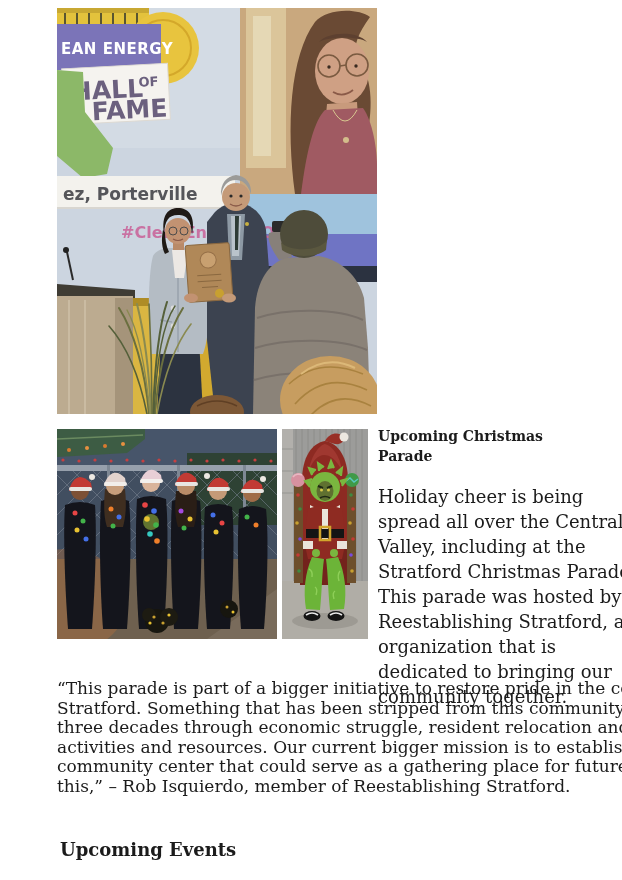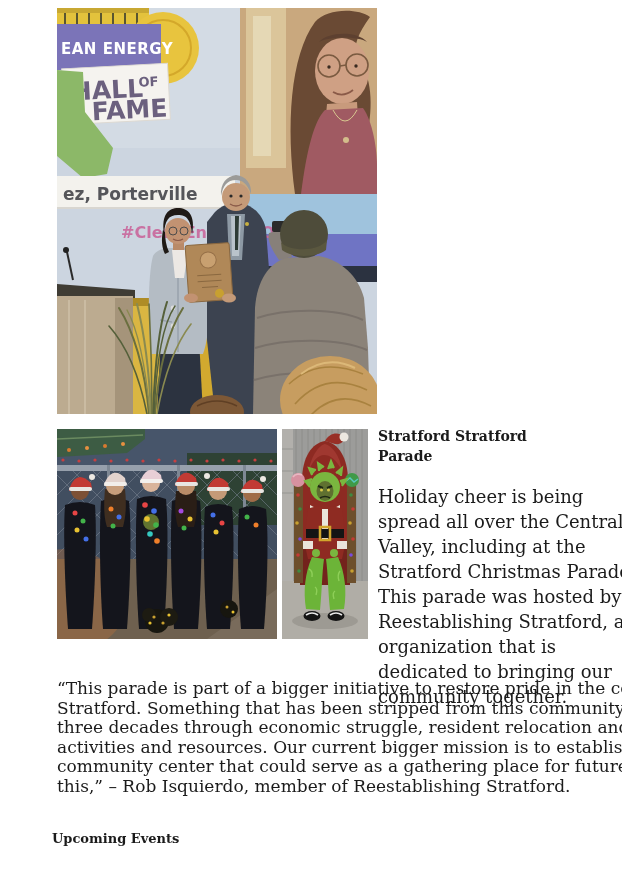--- a/index.html
+++ b/index.html
@@ -9,21 +9,21 @@
   .photo{overflow:hidden;display:block;}
   svg{display:block;}
   svg text{font-family:"DejaVu Sans", sans-serif;}
   .hero{left:57px;top:8px;width:320px;height:406px;}
   .group-photo{left:57px;top:429px;width:220px;height:210px;}
   .grinch-photo{left:282px;top:429px;width:86px;height:210px;}
   .article-col{left:378px;top:426px;width:200px;}
   .article-heading{font-weight:bold;font-size:14px;line-height:20px;margin:0 0 18px 0;width:172px;}
   .article-body{font-size:18px;line-height:25px;margin:0;white-space:pre;}
   .quote{left:57px;top:662px;width:562px;font-size:17px;line-height:19.5px;white-space:pre;}
-  .upcoming{left:48px;top:827px;font-size:13px;font-weight:bold;margin:4px;}
+  .upcoming{left:48px;top:827px;font-size:18px;font-weight:bold;margin:12px;}
 </style>
 </head>
 <body>
 
 <div class="abs hero photo">
 <svg width="320" height="406" viewBox="0 0 320 406">
 
   <rect x="0" y="0" width="320" height="406" fill="#ccd5e0"></rect>
   <rect x="0" y="0" width="320" height="140" fill="#d6dde6" opacity="0.7"></rect>
 
@@ -340,21 +340,21 @@
     <path d="M56,128 C63,144 65,162 62,180 L48,181 C46,162 46,144 44,130 Z" fill="#6cb438"></path>
     <path d="M27,140 Q31,142 30,148 M58,142 Q55,146 57,152 M33,158 Q36,160 34,166 M53,162 Q50,164 52,170" stroke="#8ecf58" stroke-width="1.4" fill="none"></path>
     <ellipse cx="30" cy="187" rx="8.5" ry="5" fill="#141414"></ellipse>
     <ellipse cx="54" cy="187" rx="8.5" ry="5" fill="#141414"></ellipse>
     <path d="M24,186 Q30,182 36,186 M48,186 Q54,182 60,186" stroke="#e8e8e8" stroke-width="1.6" fill="none"></path>
   </g>
 </svg>
 </div>
 
 <div class="abs article-col">
-  <h3 class="article-heading">Stratford Stratford Parade</h3>
+  <h3 class="article-heading">Upcoming Christmas Parade</h3>
   <p class="article-body">Holiday cheer is being
 spread all over the Central
 Valley, including at the
 Stratford Christmas Parade!
 This parade was hosted by
 Reestablishing Stratford, an
 organization that is
 dedicated to bringing our
 community together.</p>
 </div>

